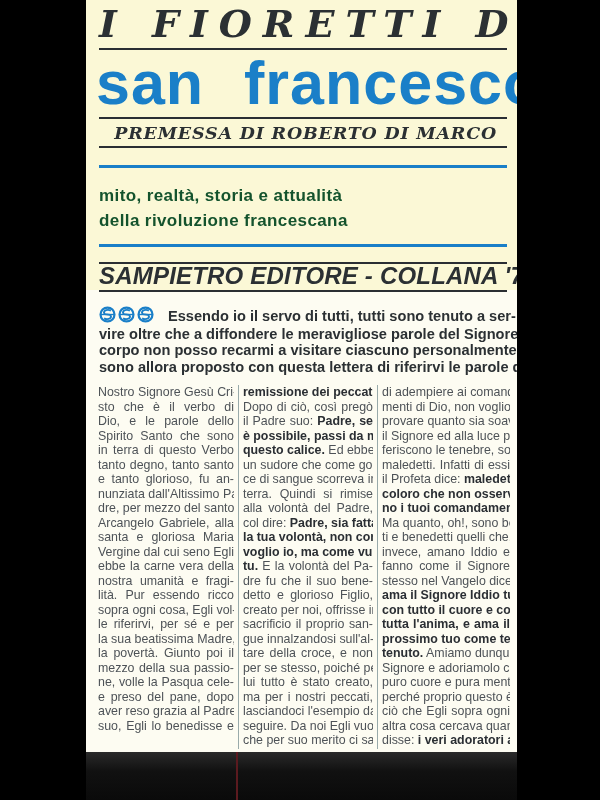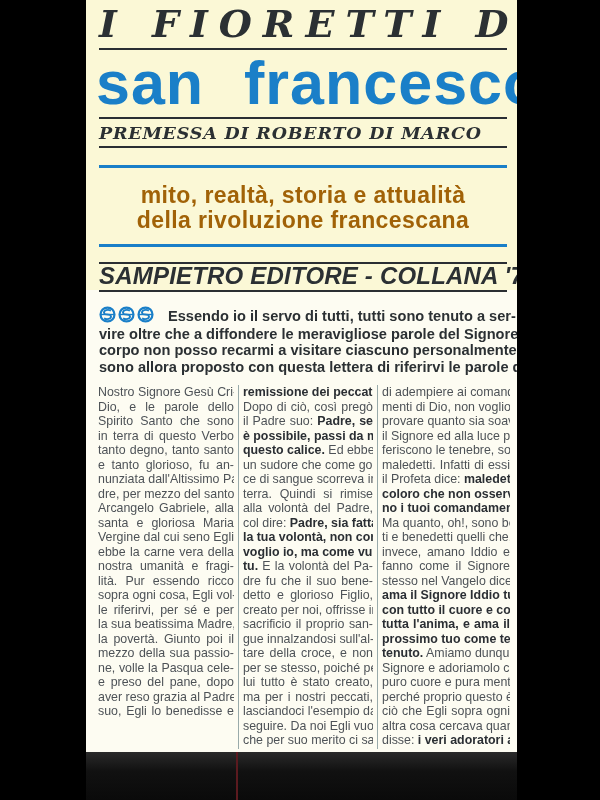--- a/index.html
+++ b/index.html
@@ -53,35 +53,35 @@
       position: absolute; left: 10px; top: 50px; width: 414px;
       font-family: "Liberation Sans", sans-serif;
       font-weight: bold;
       font-size: 61px; line-height: 66px;
       color: #1a7fc8;
       white-space: nowrap;
       letter-spacing: 1px;
       word-spacing: 22px;
     }
     .premessa {
-      position: absolute; left: 13px; top: 121px; width: 408px;
+      position: absolute; left: 3px; top: 121px; width: 408px;
       font-family: "DejaVu Serif", serif;
       font-weight: bold; font-style: italic;
       font-size: 17.5px; line-height: 24px;
       color: #2b3033;
       letter-spacing: 0.8px;
       white-space: nowrap;
+      text-align: right;
     }
     .subtitle {
       position: absolute; left: 13px; top: 183px; width: 408px;
       font-family: "Liberation Sans", sans-serif;
       font-weight: bold;
-      font-size: 23px; line-height: 25px;
-      color: #a16207;
-      text-align: center;
+      font-size: 17px; line-height: 25px;
+      color: #14532d;
       letter-spacing: 0.4px;
     }
     .subtitle div { white-space: nowrap; }
     .publisher {
       position: absolute; left: 13px; top: 264px; width: 408px;
       font-family: Liberation Sans, sans-serif;
       font-weight: bold; font-style: italic;
       font-size: 24px; line-height: 24px;
       color: #2b3033;
       white-space: nowrap;
@@ -164,20 +164,21 @@
             <line x1="2" y1="10" x2="18" y2="10" stroke="#1a7fc8" stroke-width="1.6"></line>
           </svg></span><span>Essendo io il servo di tutti, tutti sono tenuto a ser-</span></span>
     <span class="line">vire oltre che a diffondere le meravigliose parole del Signore:</span>
     <span class="line">corpo non posso recarmi a visitare ciascuno personalmente, mi</span>
     <span class="line">sono allora proposto con questa lettera di riferirvi le parole di</span>
   </div>
 
   <div class="columns">
     <div class="col col1">
         <span class="ln">Nostro Signore Gesù Cri-</span>
+        <span class="ln">sto che è il verbo di</span>
         <span class="ln">Dio, e le parole dello</span>
         <span class="ln">Spirito Santo che sono</span>
         <span class="ln">in terra di questo Verbo</span>
         <span class="ln">tanto degno, tanto santo</span>
         <span class="ln">e tanto glorioso, fu an-</span>
         <span class="ln">nunziata dall'Altissimo Pa-</span>
         <span class="ln">dre, per mezzo del santo</span>
         <span class="ln">Arcangelo Gabriele, alla</span>
         <span class="ln">santa e gloriosa Maria</span>
         <span class="ln">Vergine dal cui seno Egli</span>

